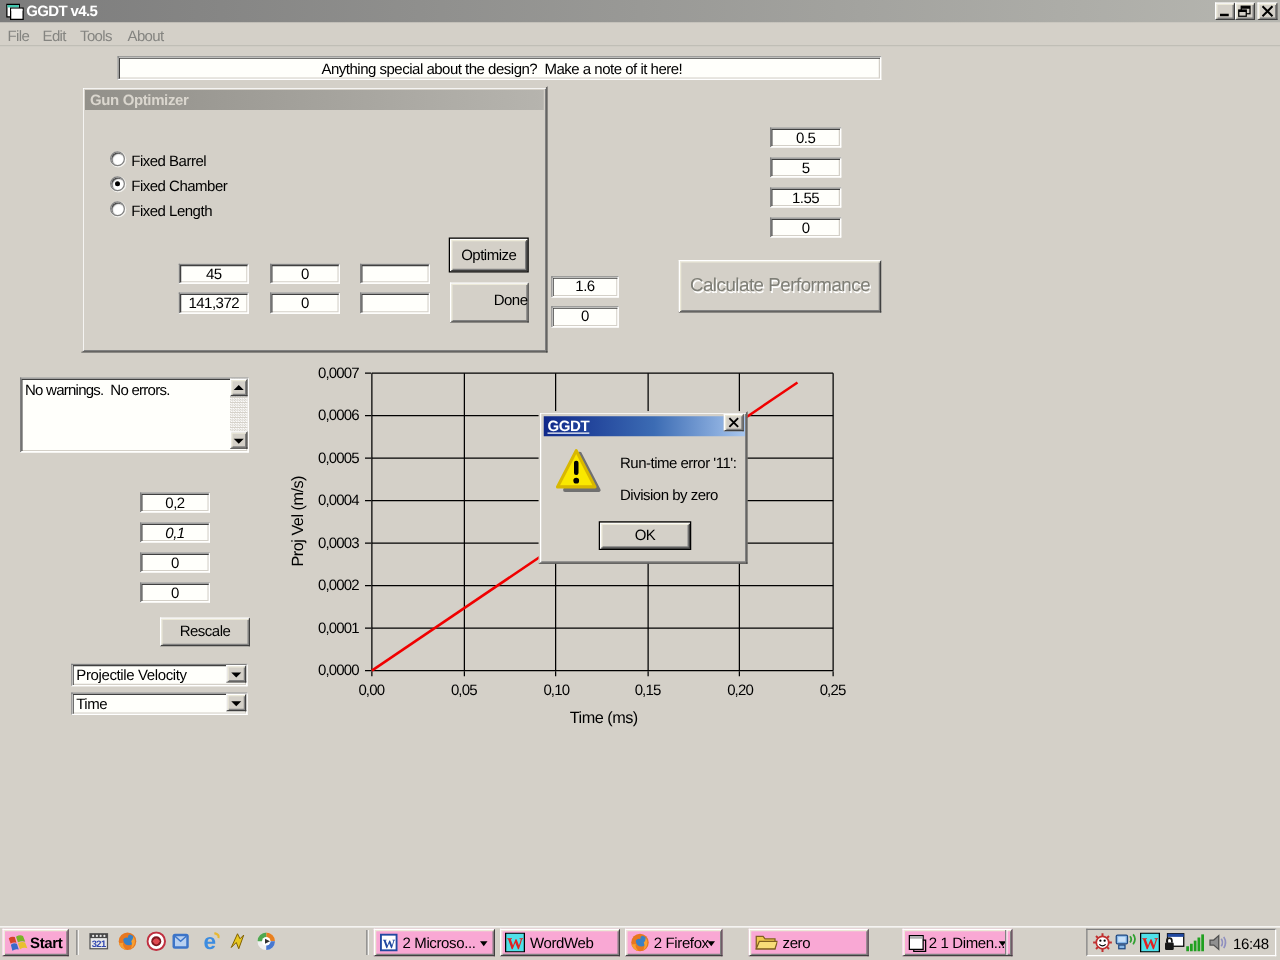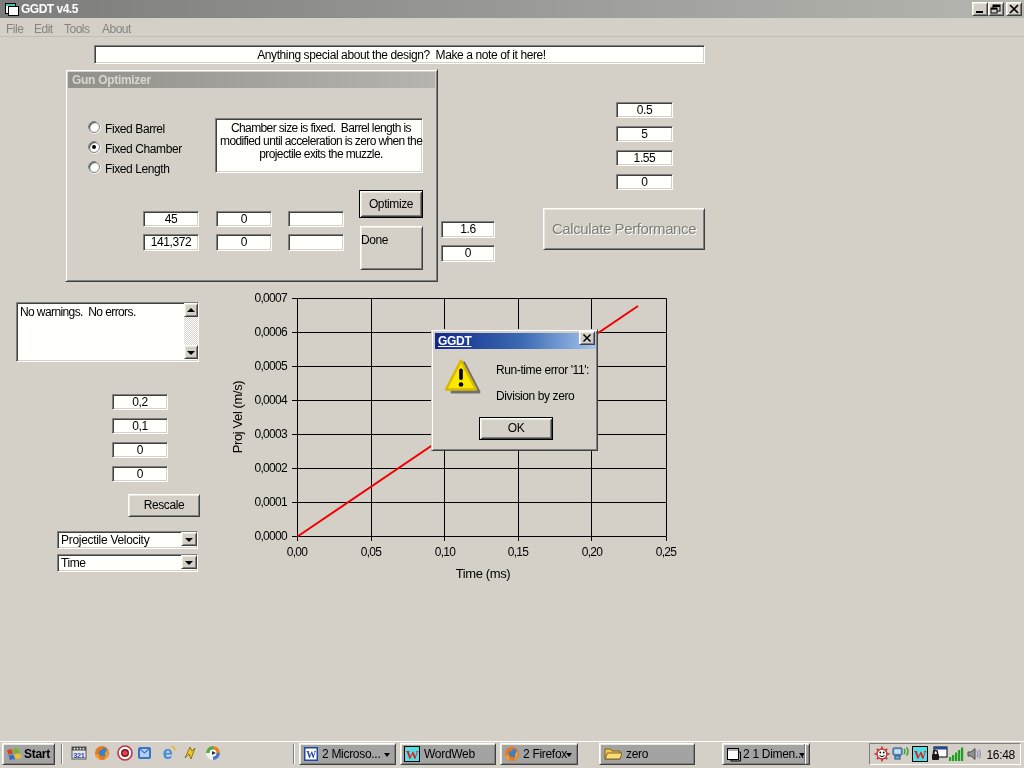--- a/index.html
+++ b/index.html
@@ -55,21 +55,21 @@
 #errtitle .t { position:absolute; left:3px; top:1px; font-size:12px; letter-spacing:-0.3px;text-decoration:underline; }
 #errx { position:absolute; right:2px; top:1px; width:16px; height:14px; background:#d4d0c8;
   border:1px solid; border-color:#fff #404040 #404040 #fff;
   box-shadow: inset 1px 1px 0 #ece9d8, inset -1px -1px 0 #808080; }
 #okbtn { position:absolute; left:47px; top:87px; width:74px; height:23px;
   background:#d4d0c8; border:1px solid #000;
   box-shadow: inset 1px 1px 0 #fff, inset -1px -1px 0 #404040, inset 2px 2px 0 #ece9d8, inset -2px -2px 0 #808080;
   text-align:center; line-height:21px; }
 
 #taskbar { left:0; top:741px; width:1024px; height:27px; background:#d4d0c8; border-top:1px solid #fff; }
-.taskbtn { position:absolute; top:1px; height:22px; background:#a3a3a3;
+.taskbtn { position:absolute; top:1px; height:22px; background:#f9a8d4;
   border:1px solid; border-color:#fff #404040 #404040 #fff;
   box-shadow: inset 1px 1px 0 #ece9d8, inset -1px -1px 0 #808080;
   font-size:12px; letter-spacing:-0.3px; line-height:20px; white-space:nowrap; overflow:hidden; }
 .tsep { position:absolute; top:2px; width:2px; height:20px; border-left:1px solid #808080; border-right:1px solid #fff; }
 #tray { position:absolute; top:1px; left:869px; width:152px; height:22px;
   border:1px solid; border-color:#808080 #fff #fff #808080; }
 .qlicon { position:absolute; top:3px; }
 .trayicon { position:absolute; top:2px; }
 </style>
 </head>
@@ -113,29 +113,28 @@
 <div id="gunopt" class="abs winedge" style="left:65px;top:69px;width:373px;height:213px;">
   <div style="position:absolute;left:2px;top:2px;width:367px;height:16px;background:linear-gradient(to right,#92908a,#b6b4ae);color:#dad6ce;font-weight:bold;">
     <span style="position:absolute;left:4px;top:1px;letter-spacing:-0.3px;">Gun Optimizer</span>
   </div>
   <div class="radio abs" style="left:22px;top:51px;"></div>
     <span class="abs" style="left:39px;top:52px;">Fixed Barrel</span>
   <div class="radio abs sel" style="left:22px;top:71px;"></div>
     <span class="abs" style="left:39px;top:72px;">Fixed Chamber</span>
   <div class="radio abs" style="left:22px;top:91px;"></div>
     <span class="abs" style="left:39px;top:92px;">Fixed Length</span>
-  <div class="abs sunken" style="left:149px;top:48px;width:208px;height:55px;padding:3px 0 0 4px;line-height:13px;letter-spacing:-0.62px;white-space:nowrap;">Chamber size is fixed.&nbsp; Barrel length is<br>modified until acceleration is zero when the<br>projectile exits the muzzle.</div>
   <div class="abs sunken field" style="left:77px;top:141px;width:56px;height:16px;">45</div>
   <div class="abs sunken field" style="left:150px;top:141px;width:56px;height:16px;">0</div>
   <div class="abs sunken field" style="left:222px;top:141px;width:56px;height:16px;"></div>
   <div class="abs sunken field" style="left:77px;top:164px;width:56px;height:17px;">141,372</div>
   <div class="abs sunken field" style="left:150px;top:164px;width:56px;height:17px;">0</div>
   <div class="abs sunken field" style="left:222px;top:164px;width:56px;height:17px;"></div>
   <div class="abs" style="left:293px;top:120px;width:64px;height:28px;border:1px solid #000;background:#d4d0c8;box-shadow:inset 1px 1px 0 #fff, inset -1px -1px 0 #404040, inset 2px 2px 0 #ece9d8, inset -2px -2px 0 #808080;text-align:center;line-height:26px;">Optimize</div>
-  <div class="abs raised" style="left:294px;top:156px;width:63px;height:44px;text-align:left;line-height:26px;">Done</div>
+  <div class="abs raised" style="left:294px;top:156px;width:63px;height:32px;text-align:right;line-height:26px;">Done</div>
 </div>
 
 <div class="abs sunken field" style="left:616px;top:102px;width:57px;height:16px;">0.5</div>
 <div class="abs sunken field" style="left:616px;top:126px;width:57px;height:16px;">5</div>
 <div class="abs sunken field" style="left:616px;top:150px;width:57px;height:16px;">1.55</div>
 <div class="abs sunken field" style="left:616px;top:174px;width:57px;height:16px;">0</div>
 
 <div class="abs sunken field" style="left:441px;top:221px;width:54px;height:17px;">1.6</div>
 <div class="abs sunken field" style="left:441px;top:245px;width:54px;height:17px;">0</div>
 
@@ -147,21 +146,21 @@
     <div class="raised" style="position:absolute;left:0;top:0;width:14px;height:14px;">
         <div class="arrow-up" style="position:absolute;left:2px;top:4px;"></div>
       </div>
     <div class="raised" style="position:absolute;left:0;bottom:0;width:14px;height:14px;">
         <div class="arrow-dn" style="position:absolute;left:2px;top:5px;"></div>
       </div>
   </div>
 </div>
 
 <div class="abs sunken field" style="left:112px;top:394px;width:56px;height:16px;">0,2</div>
-<div class="abs sunken field" style="left:112px;top:418px;width:56px;height:16px;">0,1</div>
+<div class="abs sunken field" style="left:112px;top:418px;width:56px;height:16px;font-style:italic;">0,1</div>
 <div class="abs sunken field" style="left:112px;top:442px;width:56px;height:16px;">0</div>
 <div class="abs sunken field" style="left:112px;top:466px;width:56px;height:16px;">0</div>
 
 <div class="abs raised" style="left:128px;top:494px;width:72px;height:23px;text-align:center;line-height:21px;">Rescale</div>
 
 <div class="abs sunken" style="left:57px;top:531px;width:141px;height:18px;">
   <div style="position:absolute;left:3px;top:1px;letter-spacing:-0.3px;">Projectile Velocity</div>
   <div class="raised" style="position:absolute;right:0;top:0;width:16px;height:14px;">
       <div class="arrow-dn" style="position:absolute;left:3px;top:5px;"></div>
     </div>

